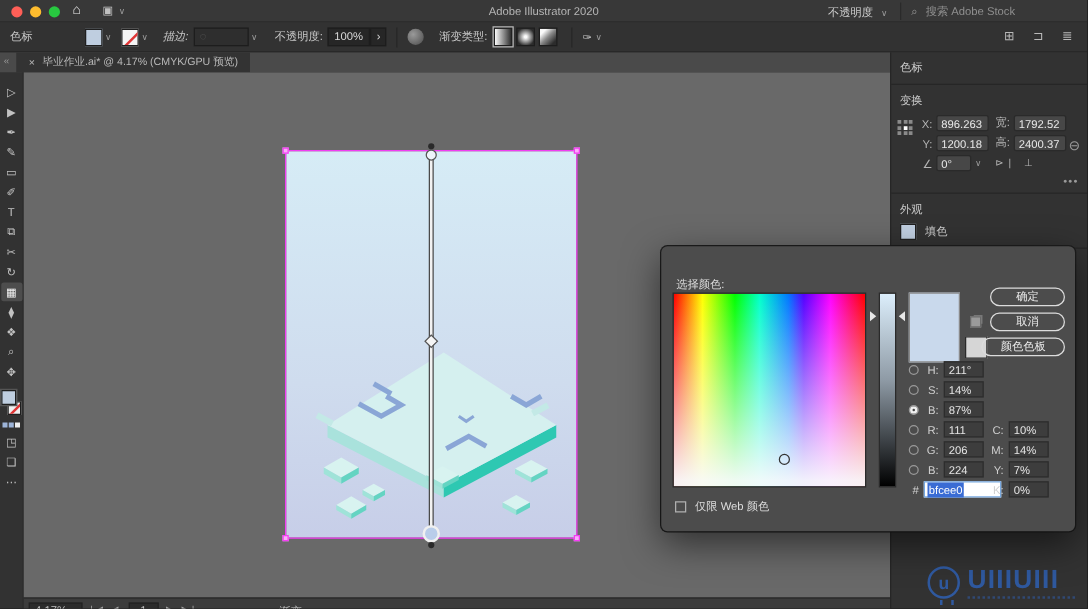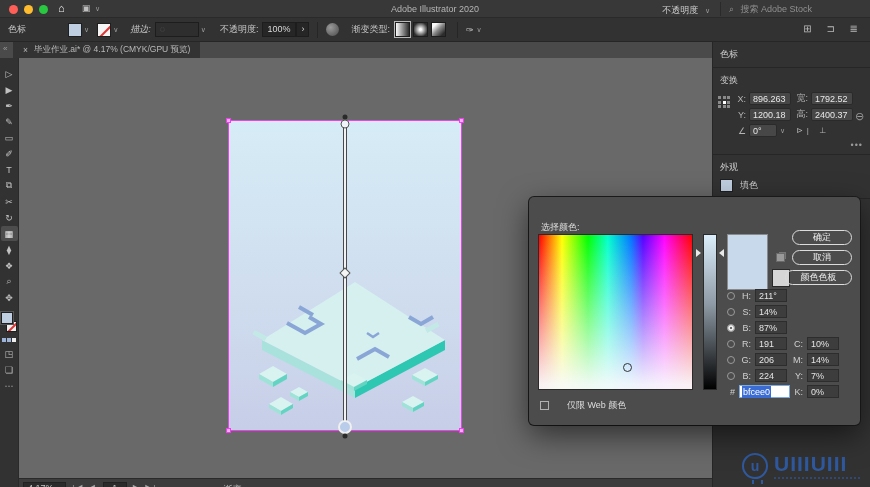--- a/index.html
+++ b/index.html
@@ -146,23 +146,23 @@
              border:1px solid #2a2a2a; }
   .dlg-btn { position:absolute; left:263px; width:60px; height:15px; border:1.5px solid #dcdcdc;
              border-radius:8px; color:#ededed; text-align:center; line-height:12px; background:transparent; }
   .btn-ok { top:33px; } .btn-cancel { top:53px; } .btn-swatches { top:73px; left:256px; width:67px; }
   .prow { position:absolute; display:flex; align-items:center; gap:4px; height:13px; }
   .radio { width:8px; height:8px; border:1px solid #9a9a9a; border-radius:50%; background:transparent; }
   .radio.on { background:#f0f0f0; box-shadow:inset 0 0 0 2px #f0f0f0, inset 0 0 0 3px #444; }
   .plabel { color:#d0d0d0; width:12px; text-align:right; }
   .pfield { background:#3d3d3d; border:1px solid #2d2d2d; color:#e4e4e4; width:32px; height:13px;
             line-height:12px; padding:0 3px; }
-  .hexfield { background:#fff; border:1px solid #78a9e0; width:51px; height:13px; line-height:12px; padding:0 2px;}
+  .hexfield { background:#fff; border:1px solid #78a9e0; width:62px; height:13px; line-height:12px; padding:0 2px;}
   .hexsel { background:#3a6cd4; color:#fff; display:inline-block; padding:0 1px; }
-  .webrow { position:absolute; left:11px; top:202px; display:flex; align-items:center; gap:18px; color:#dedede; }
+  .webrow { position:absolute; left:11px; top:202px; display:flex; align-items:center; gap:7px; color:#dedede; }
   .cb { width:9px; height:9px; border:1px solid #b0b0b0; background:transparent; }
 </style>
 </head>
 <body>
 
 <div class="app">
 
   <div class="titlebar">
     <span class="traffic t-red"></span>
     <span class="traffic t-yel"></span>
@@ -395,21 +395,21 @@
       <span class="pfield">14%</span>
     </div>
     <div class="prow" style="left:198px;top:124px;">
       <span class="radio on"></span>
       <span class="plabel">B:</span>
       <span class="pfield">87%</span>
     </div>
     <div class="prow" style="left:198px;top:140px;">
       <span class="radio"></span>
       <span class="plabel">R:</span>
-      <span class="pfield">191</span>
+      <span class="pfield">111</span>
     </div>
     <div class="prow" style="left:198px;top:156px;">
       <span class="radio"></span>
       <span class="plabel">G:</span>
       <span class="pfield">206</span>
     </div>
     <div class="prow" style="left:198px;top:172px;">
       <span class="radio"></span>
       <span class="plabel">B:</span>
       <span class="pfield">224</span>

